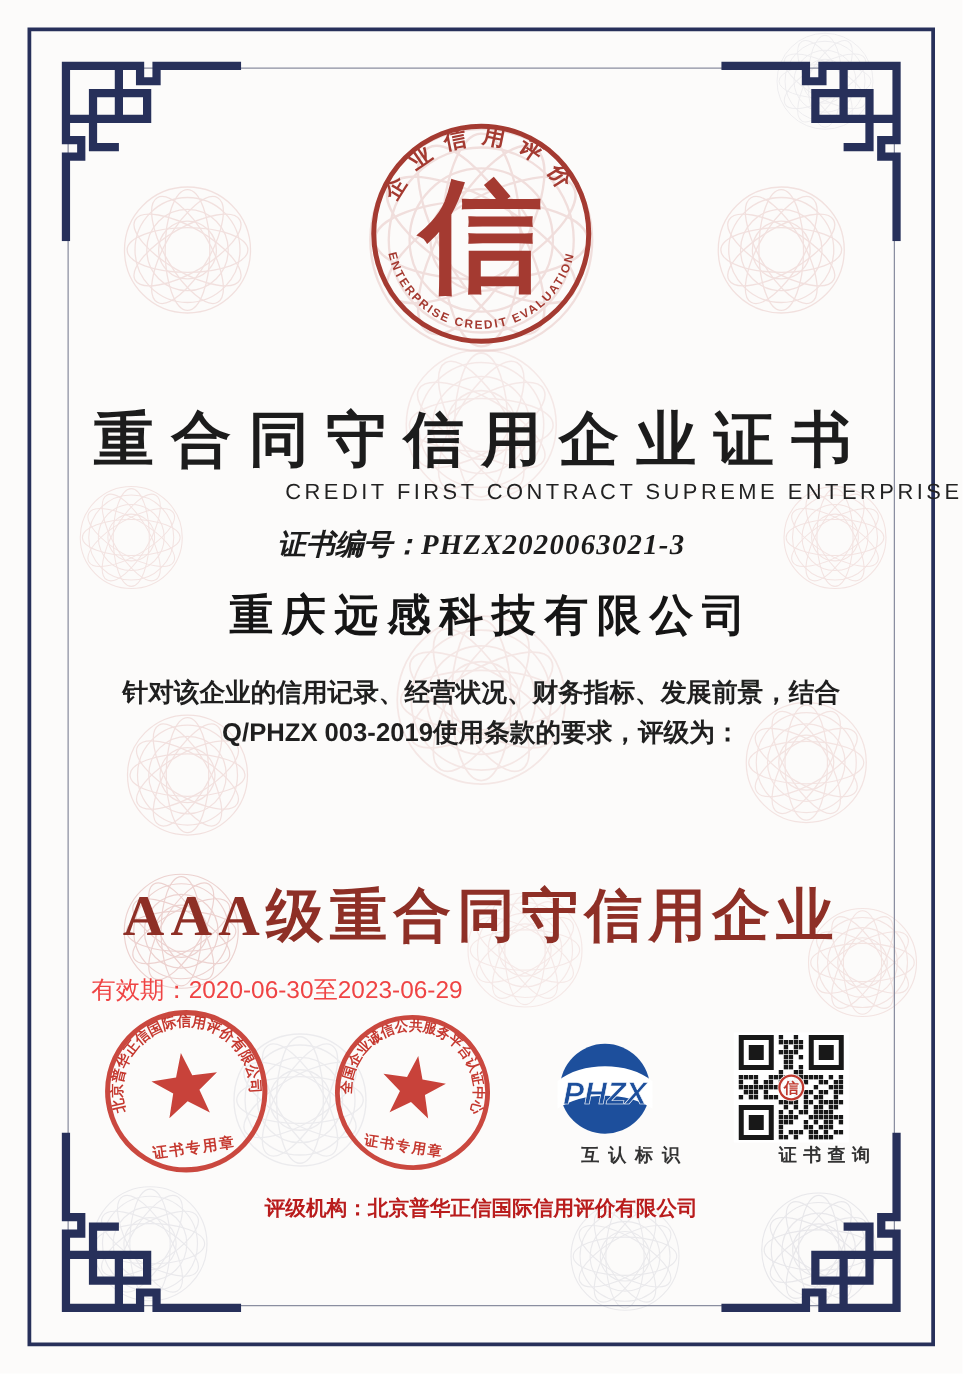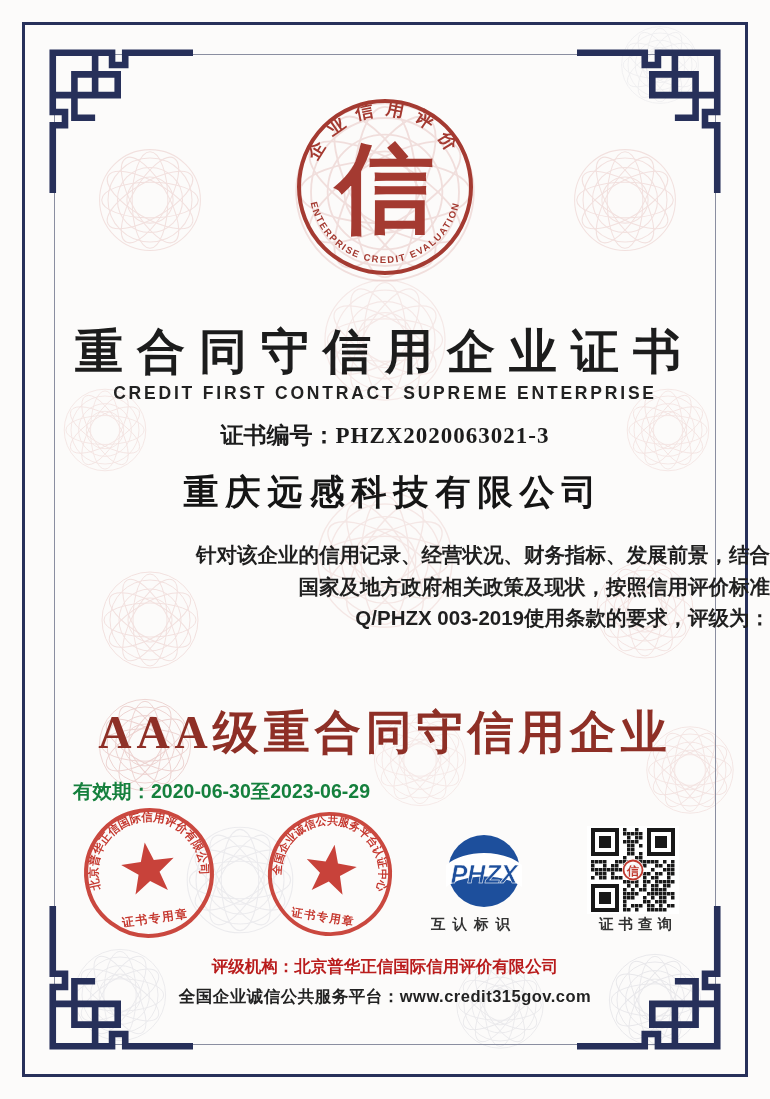--- a/index.html
+++ b/index.html
@@ -16,37 +16,37 @@
   .corner.tr{top:33px;right:33px;transform:scaleX(-1);}
   .corner.bl{bottom:33px;left:33px;transform:scaleY(-1);}
   .corner.br{bottom:33px;right:33px;transform:scale(-1,-1);}
   
   .guilloche{position:absolute;inset:0;z-index:1;}
   
   .centered{position:absolute;left:0;right:0;text-align:center;z-index:4;}
   .emblem{position:absolute;left:50%;transform:translateX(-50%);top:88px;z-index:4;}
   .title{top:320px;font-size:48px;font-weight:900;letter-spacing:14px;padding-left:0;
          color:#1c1c1c;font-family:"Liberation Serif", serif;}
-  .subtitle{top:383px;font-size:17.5px;font-weight:700;letter-spacing:2.8px;color:#222;}
-  .certno{top:420px;font-size:23px;font-weight:700;}
+  .subtitle{top:383px;font-size:17.5px;font-weight:400;letter-spacing:2.8px;color:#222;text-align:right;}
+  .certno{top:420px;font-size:23px;font-weight:700;font-style:italic;}
   .certno .val{font-family:"Liberation Serif", serif;letter-spacing:1px;}
   .company{top:469px;font-size:35px;font-weight:700;letter-spacing:7px;padding-left:17px;
            font-family:"Liberation Serif", serif;color:#151515;}
-  .body-text{top:539px;font-size:20.5px;font-weight:600;line-height:31.5px;color:#1f1f1f;text-align:right;}
+  .body-text{top:539px;font-size:20.5px;font-weight:600;line-height:31.5px;color:#1f1f1f;}
   .rating{top:702px;font-size:46px;font-weight:800;letter-spacing:5px;color:#8e2f26;
           font-family:"Liberation Serif", serif;}
-  .validity{position:absolute;left:73px;top:778px;font-size:19.5px;font-weight:700;color:#15803d;z-index:4;}
+  .validity{position:absolute;left:73px;top:778px;font-size:19.5px;font-weight:400;color:#ef4444;z-index:4;}
   .seal{position:absolute;z-index:5;}
   .seal1{left:82px;top:806px;width:134px;height:134px;transform:rotate(-8deg);}
   .seal2{left:266px;top:810px;width:128px;height:128px;transform:rotate(9deg);}
   .phzx-logo{position:absolute;left:443px;top:833px;width:82px;height:76px;z-index:4;}
   .mark-label{position:absolute;z-index:4;font-size:14.5px;font-weight:700;color:#333;
-              text-align:left;letter-spacing:7px;padding-left:7px;}
+              text-align:right;letter-spacing:7px;padding-left:7px;}
   .phzx-label{left:424px;top:915px;width:120px;}
-  .qr-label{left:594px;top:915px;width:120px;letter-spacing:5px;padding-left:5px;font-family:Liberation Serif, serif;}
+  .qr-label{left:576px;top:915px;width:120px;letter-spacing:5px;padding-left:5px;font-family:Liberation Serif, serif;}
   .qr-box{position:absolute;left:587px;top:826px;width:92px;height:88px;background:#fff;
           padding:2px;box-sizing:border-box;z-index:4;}
   .footer1{top:956px;font-size:16.5px;font-weight:700;color:#b91c1c;}
   .footer2{top:986px;font-size:16.5px;font-weight:700;color:#222;letter-spacing:0.5px;}
 </style>
 </head>
 <body>
 
 <div class="page">
 
@@ -131,21 +131,20 @@
   <div class="centered subtitle">CREDIT FIRST CONTRACT SUPREME ENTERPRISE</div>
 
   <div class="centered certno">
     <span>证书编号：</span><span class="val">PHZX2020063021-3</span>
   </div>
 
   <div class="centered company">重庆远感科技有限公司</div>
 
   <div class="centered body-text">
     <div>针对该企业的信用记录、经营状况、财务指标、发展前景，结合</div>
-    <div>国家及地方政府相关政策及现状，按照信用评价标准</div>
     <div>Q/PHZX 003-2019使用条款的要求，评级为：</div>
   </div>
 
   <div class="centered rating">AAA级重合同守信用企业</div>
 
   <div class="validity">有效期：2020-06-30至2023-06-29</div>
 
   <svg class="seal seal1" viewBox="0 0 130 130">
     <defs>
         <path id="sealArc1" d="M 19 84 A 50 50 0 1 1 111 84"></path>
@@ -357,15 +356,14 @@
       <g>
         <circle cx="42" cy="42" r="11" fill="#ffffff" opacity="0.95"></circle>
         <circle cx="42" cy="42" r="9.5" fill="none" stroke="#c0392f" stroke-width="1.8"></circle>
         <text x="42" y="46.5" text-anchor="middle" font-size="12" font-weight="700" fill="#c0392f">信</text>
       </g>
     </svg>
   </div>
   <div class="mark-label qr-label">证书查询</div>
 
   <div class="centered footer1">评级机构：北京普华正信国际信用评价有限公司</div>
-  <div class="centered footer2">全国企业诚信公共服务平台：www.credit315gov.com</div>
 
 </div>
 
 </body></html>

